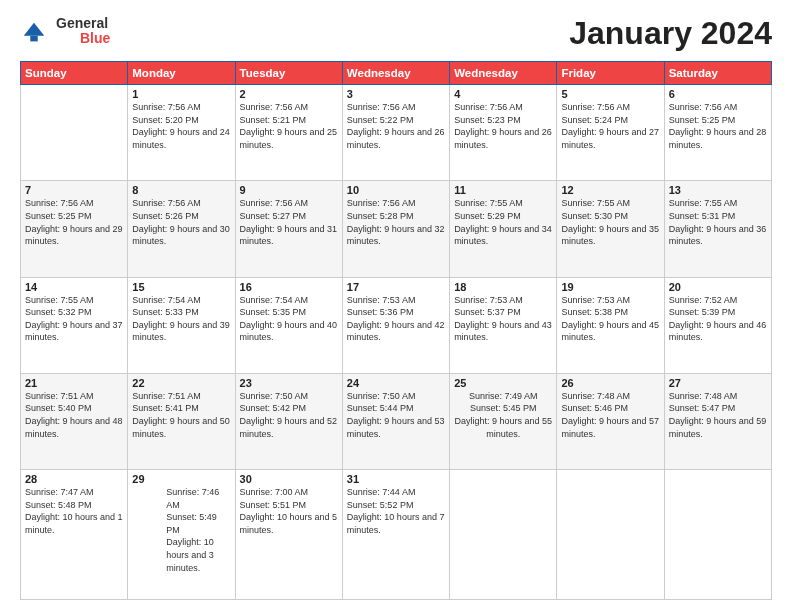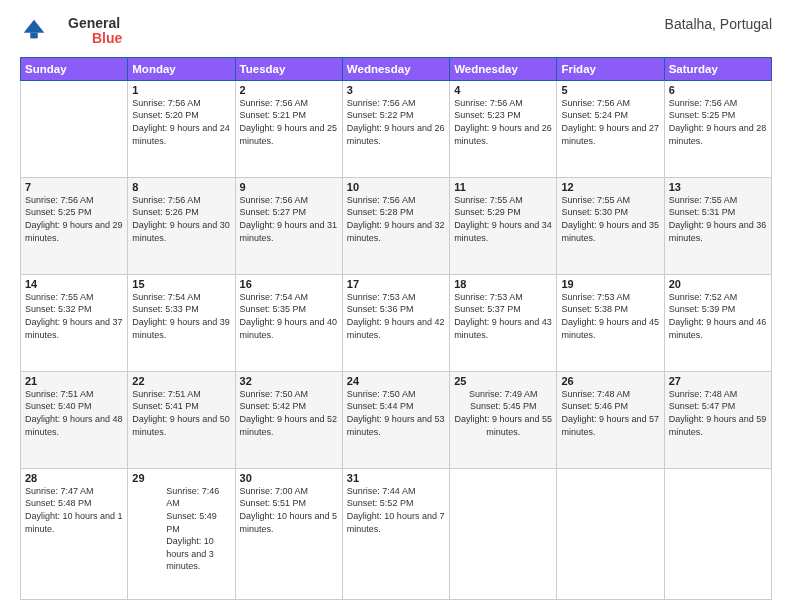--- a/index.html
+++ b/index.html
@@ -18,22 +18,22 @@
       flex-direction: column;
     }
     .header {
       display: flex;
       justify-content: space-between;
       align-items: flex-start;
       margin-bottom: 10px;
     }
     .logo {
       display: flex;
-      align-items: flex-start;
-      gap: 20px;
+      align-items: flex-end;
+      gap: 8px;
     }
     .logo-text {
       display: flex;
       flex-direction: column;
       line-height: 1.1;
     }
     .logo-general {
       font-size: 14px;
       font-weight: bold;
       color: #333;
@@ -61,21 +61,21 @@
       font-size: 14px;
       color: #444;
     }
     .calendar {
       flex: 1;
       border-collapse: collapse;
       width: 100%;
       table-layout: fixed;
     }
     .calendar th {
-      background-color: #8b5cf6;
+      background-color: #ef4444;
       color: #fff;
       font-size: 11.5px;
       font-weight: bold;
       padding: 5px 4px;
       text-align: left;
       border: 1px solid #1a5fa8;
     }
     .calendar td {
       border: 1px solid #ccc;
       vertical-align: top;
@@ -112,21 +112,21 @@
       <svg class="logo-icon" viewBox="0 0 30 30">
         <polygon points="15,4 26,18 4,18" fill="#1a5fa8"></polygon>
         <rect x="11" y="18" width="8" height="6" fill="#1a5fa8"></rect>
       </svg>
       <div class="logo-text">
         <span class="logo-general">General</span>
         <span class="logo-blue">Blue</span>
       </div>
     </div>
     <div class="title-block">
-      <div class="cal-subtitle">Batalha, Portugal</div>
+      <div class="cal-title">January 2024</div>
     </div>
   </div>
 
   <table class="calendar">
     <thead>
       <tr>
       <th>Sunday</th>
           <th>Monday</th>
           <th>Tuesday</th>
           <th>Wednesday</th>
@@ -270,21 +270,21 @@
 Sunset: 5:40 PM
 Daylight: 9 hours and 48 minutes.</div>
           </td>
           <td>
             <div class="day-number">22</div>
             <div class="day-info" style="white-space: pre-line;">Sunrise: 7:51 AM
 Sunset: 5:41 PM
 Daylight: 9 hours and 50 minutes.</div>
           </td>
           <td>
-            <div class="day-number">32</div>
+            <div class="day-number">23</div>
             <div class="day-info" style="white-space: pre-line;">Sunrise: 7:50 AM
 Sunset: 5:42 PM
 Daylight: 9 hours and 52 minutes.</div>
           </td>
           <td>
             <div class="day-number">24</div>
             <div class="day-info" style="white-space: pre-line;">Sunrise: 7:50 AM
 Sunset: 5:44 PM
 Daylight: 9 hours and 53 minutes.</div>
           </td>

